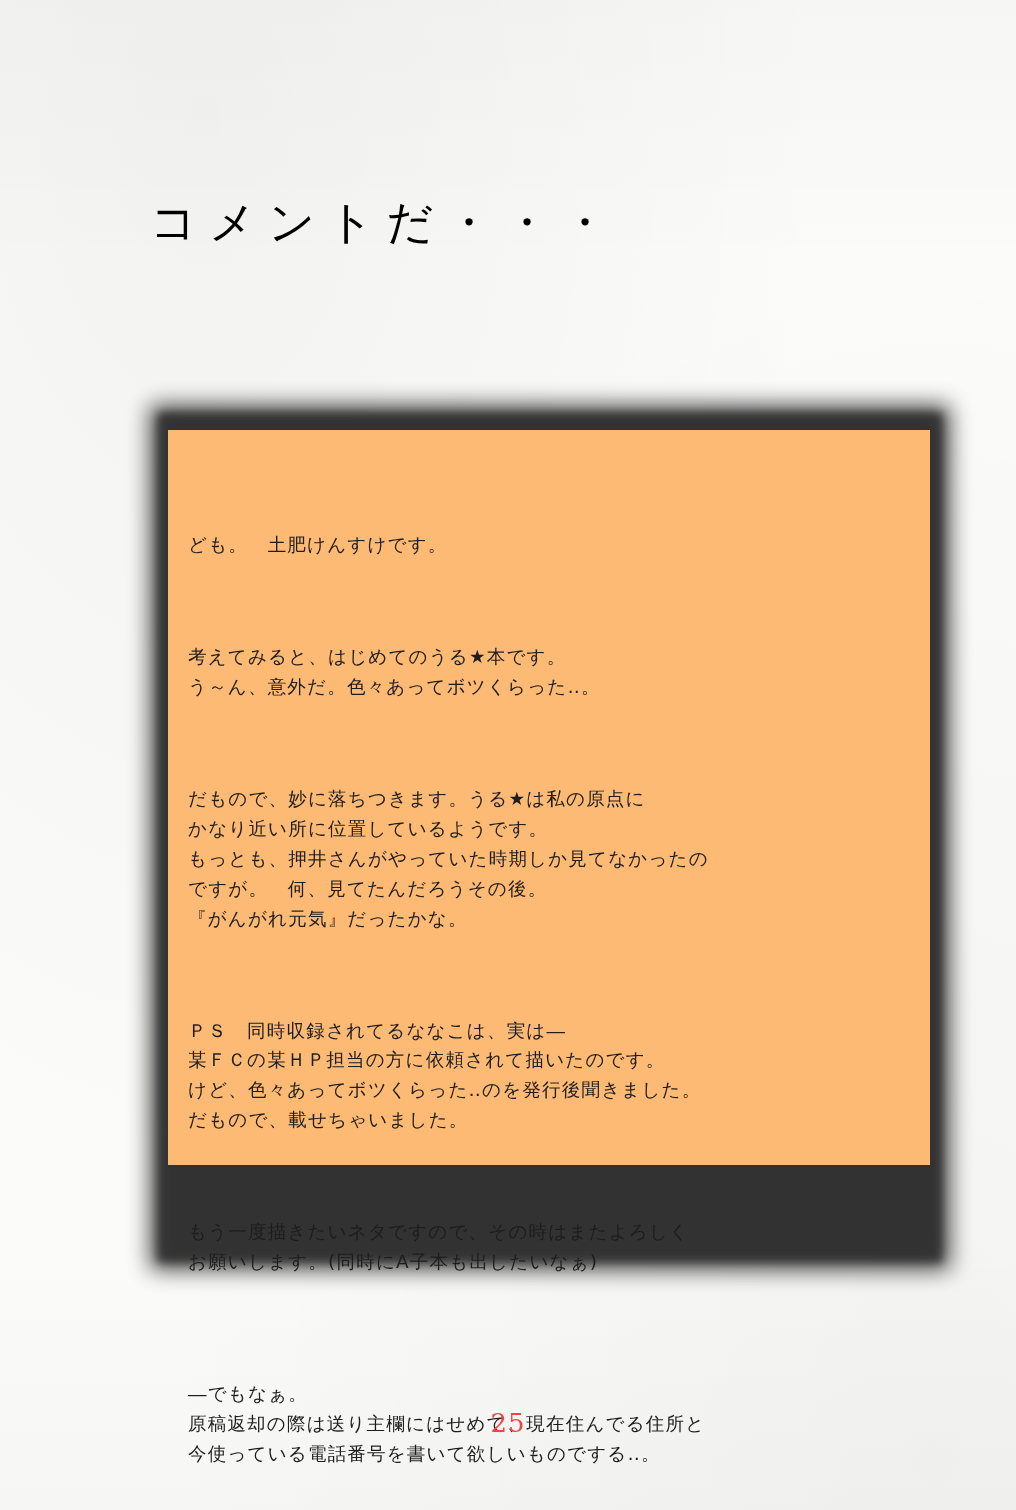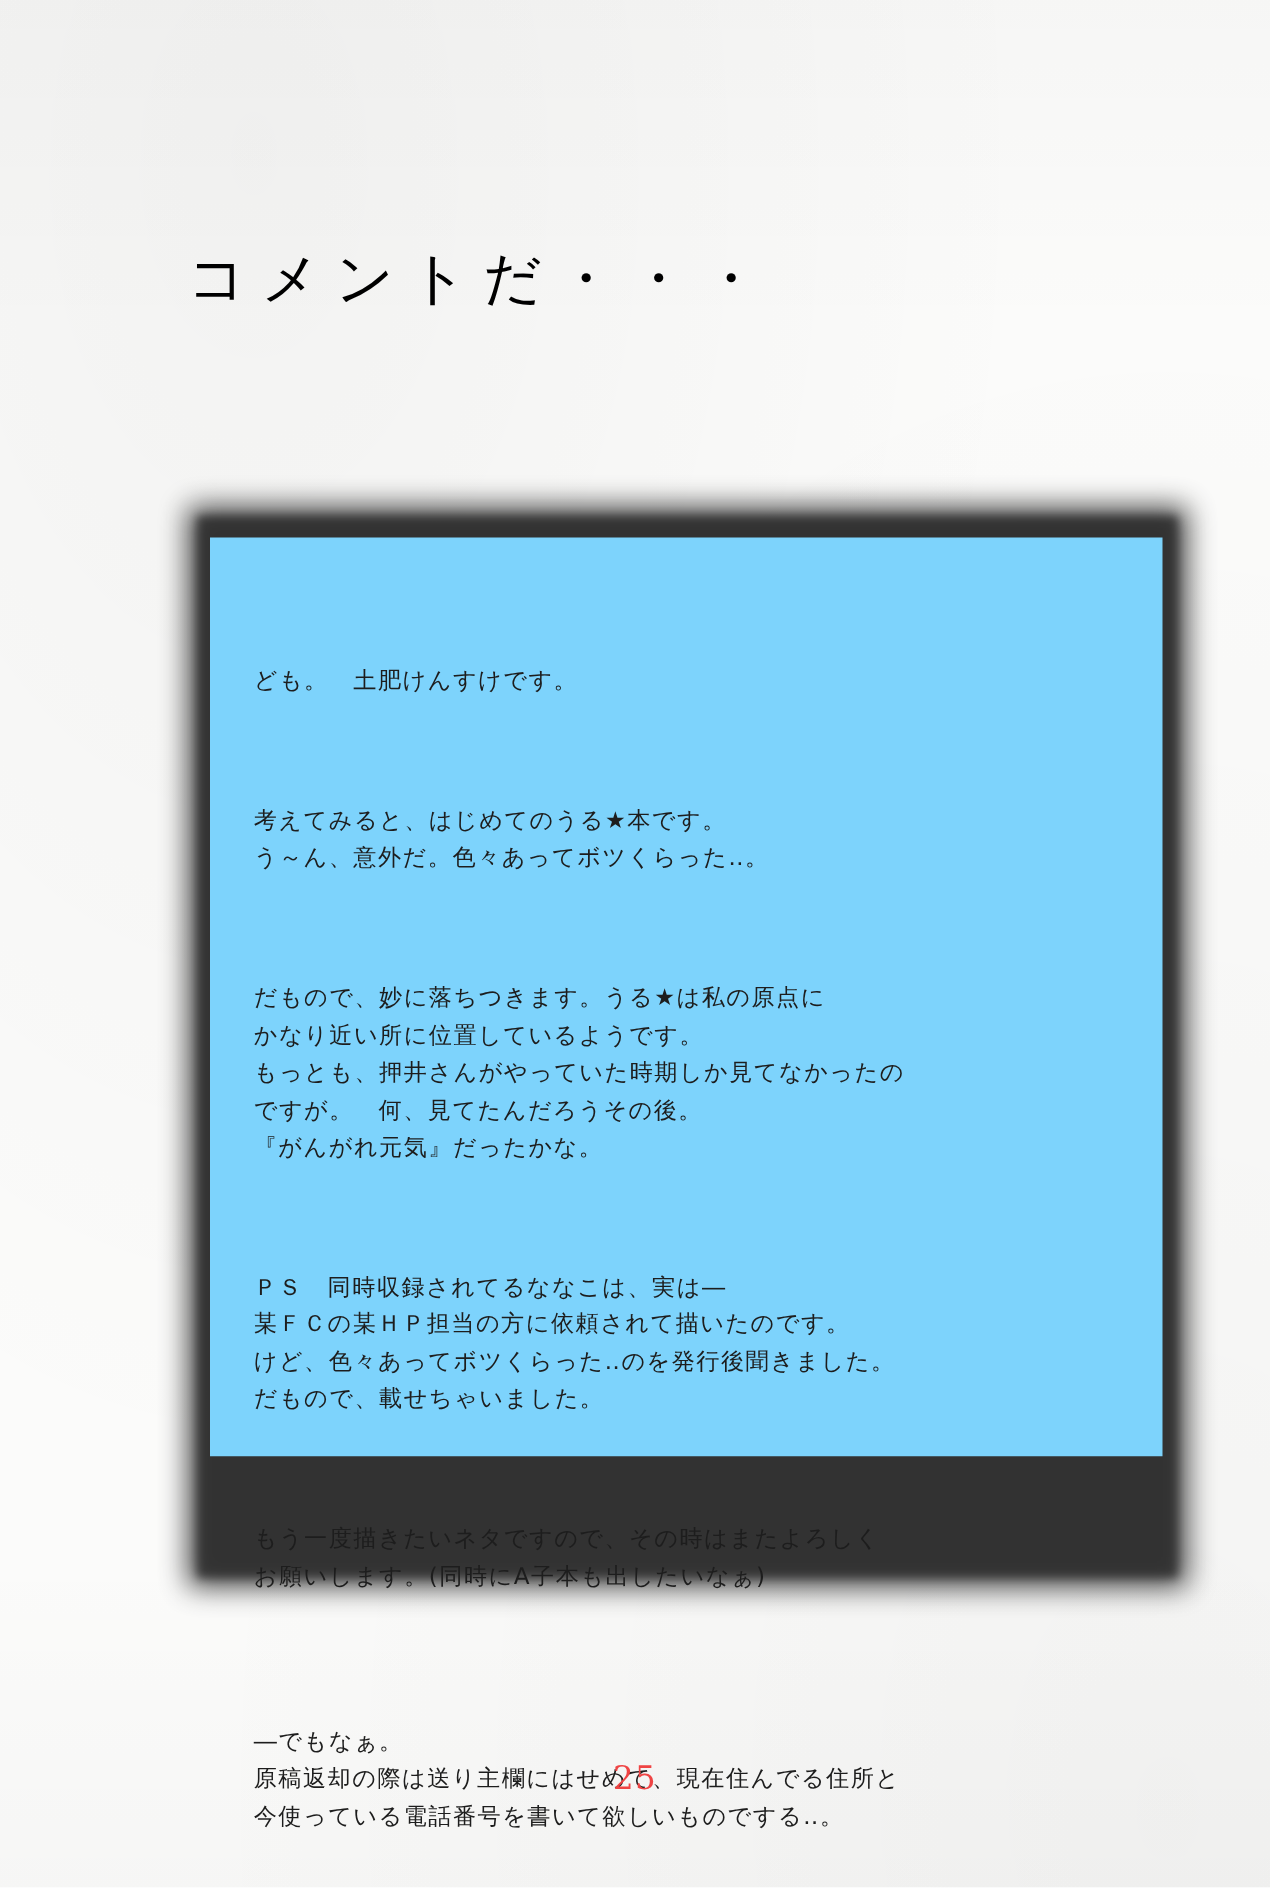--- a/index.html
+++ b/index.html
@@ -68,23 +68,23 @@
     opacity: 0.85;
     border-radius: 2px;
   }
 
   .note {
     position: absolute;
     left: 168px;
     top: 430px;
     width: 762px;
     height: 735px;
-    background: #7dd3fc;
+    background: #fdba74;
     box-sizing: border-box;
-    padding: 40px 35px;
+    padding: 40px 20px;
   }
 
   .note-body {
     font-family: "DejaVu Sans", sans-serif;
     font-size: 18.5px;
     line-height: 1.62;
     color: #1d1d1d;
     letter-spacing: 1.2px;
     white-space: pre-wrap;
   }

